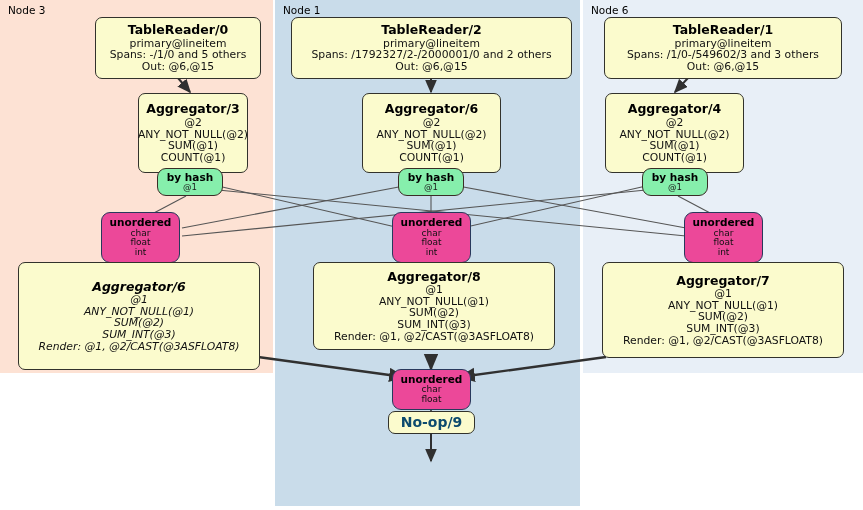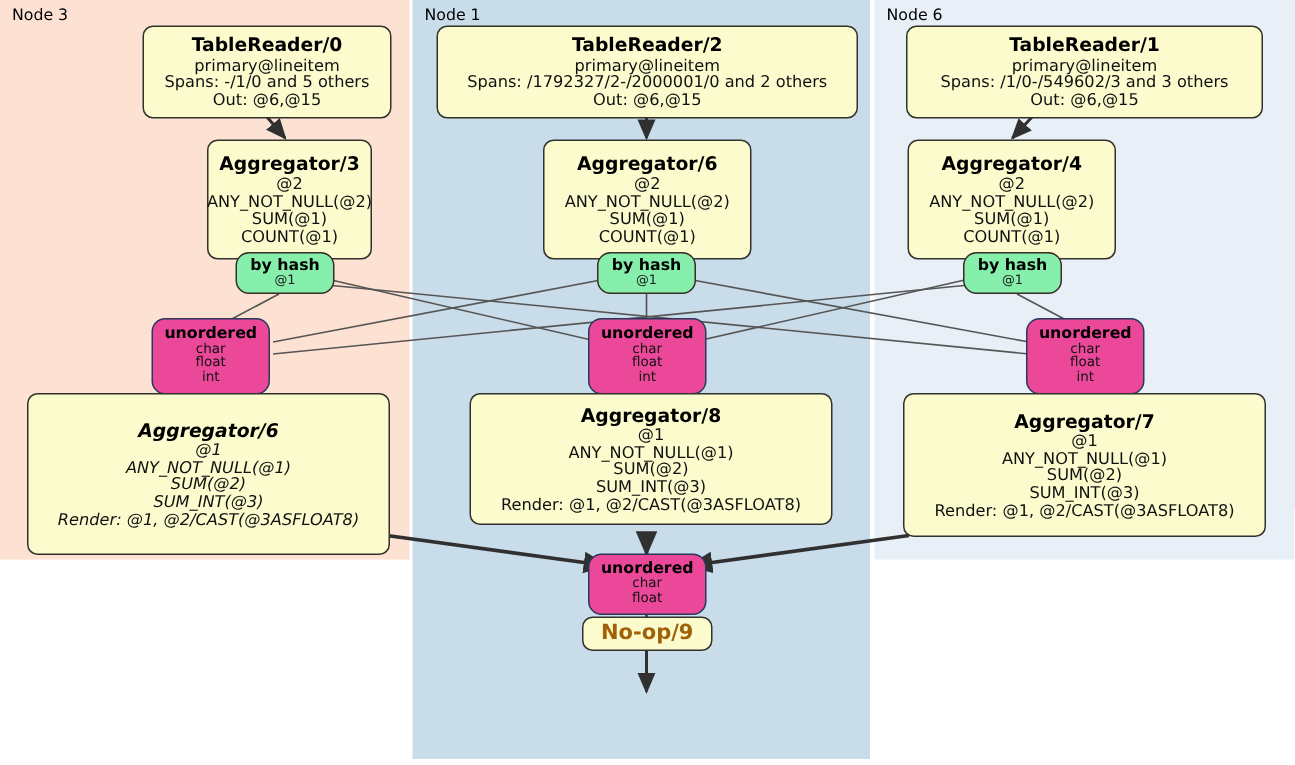--- a/index.html
+++ b/index.html
@@ -81,21 +81,21 @@
     font-size: 8.6px;
     color: #1b1b1b;
   }
   .line-xs {
     font-size: 9px;
     color: #111;
   }
   .big-title {
     font-weight: bold;
     font-size: 14px;
-    color: #a16207;
+    color: #0c4a6e;
   }
 </style>
 </head>
 <body>
 
 <div id="canvas">
 
   <div class="panel" style="left:0px; top:0px; width:273px; height:373px; background:#fde2d4;">
     <span class="panel-label">Node 3</span>
   </div>

